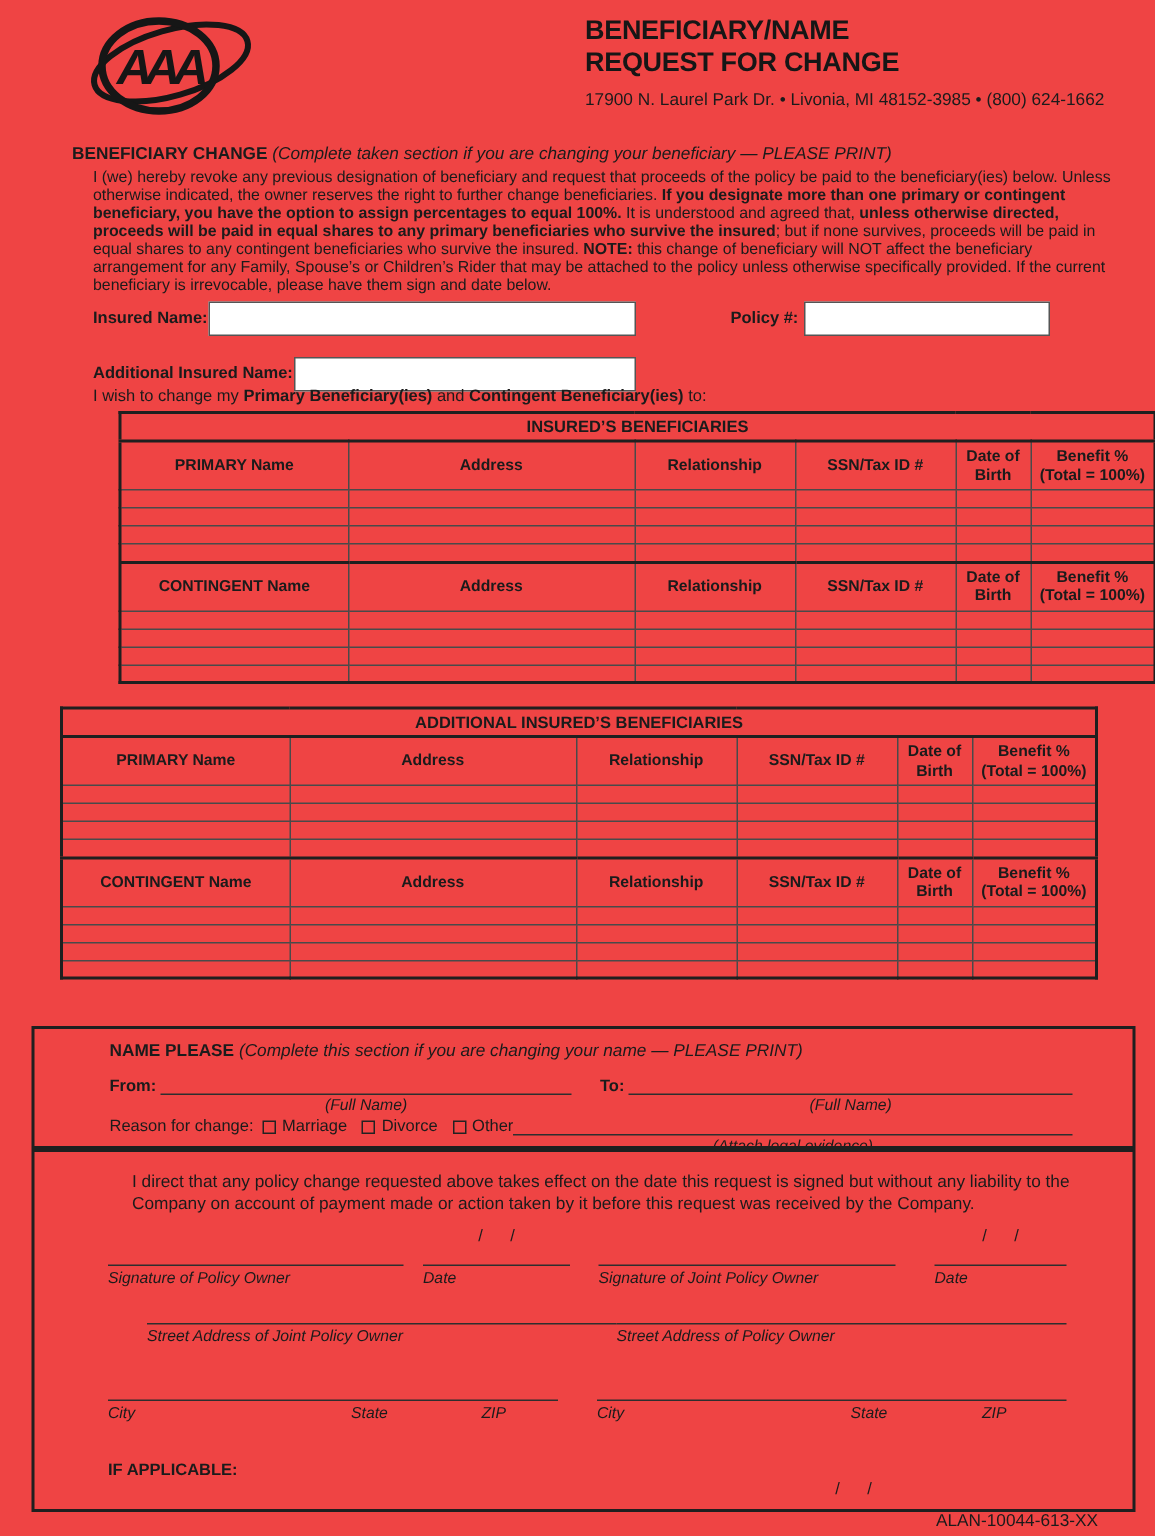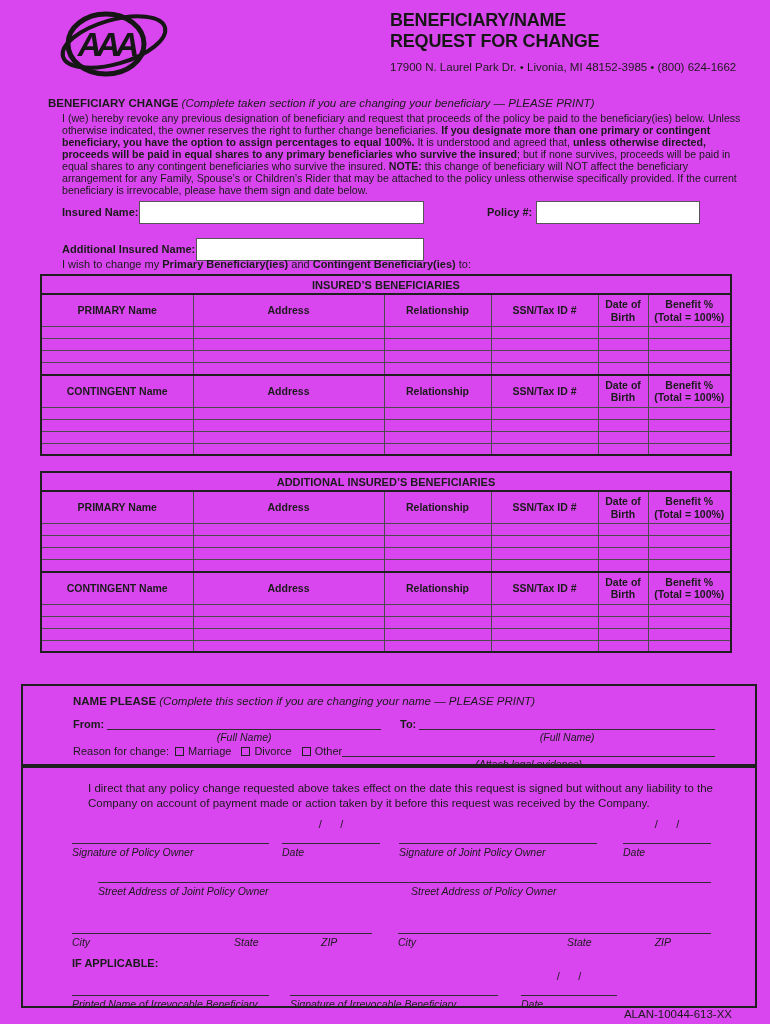--- a/index.html
+++ b/index.html
@@ -1,18 +1,18 @@
 <!DOCTYPE html>
 <html><head>
 <meta charset="utf-8">
 <style>
   * { margin:0; padding:0; box-sizing:border-box; }
   html,body { background:#ffffff; }
   body { width:770px; height:1024px; font-family:"Liberation Sans", sans-serif; color:#1b1b1b; }
-  .page { position:relative; width:770px; height:1024px; overflow:hidden; background:#d946ef; }
+  .page { position:relative; width:770px; height:1024px; overflow:hidden; background:#ef4444; }
 
   
   .logo-emblem { position:absolute; left:58px; top:6px; }
   .logo-name { position:absolute; left:112px; top:46px; font-weight:bold; font-style:italic; font-size:15.5px; line-height:17px; color:#161616; letter-spacing:-0.2px; }
   .title-block { position:absolute; left:390px; top:10px; width:360px; }
   .title-line { font-weight:bold; font-size:18px; line-height:21px; letter-spacing:-0.2px; color:#161616; }
   .addr-line { margin-top:9px; font-size:11.5px; color:#1b1b1b; }
 
   
   .bch-heading { position:absolute; left:48px; top:97px; font-size:11.5px; white-space:nowrap; }
@@ -52,21 +52,21 @@
   
   .sig-box { position:absolute; left:21px; top:766px; width:736px; height:242px; border:2px solid #1f1f1f; padding:13px 40px 0 49px; overflow:hidden; }
   .sig-para { font-size:11.5px; line-height:15px; margin-left:16px; width:648px; }
   .srow { display:flex; }
   .sf { position:relative; }
   .sf.padtop { padding-top:12px; }
   .slash { position:absolute; top:-1px; left:0; right:0; text-align:center; font-size:11px; white-space:pre; }
   .sline { height:13px; border-bottom:1.5px solid #2e2e2e; }
   .scap { font-style:italic; font-size:10.5px; padding-top:2px; white-space:nowrap; }
   .capline { display:flex; font-style:italic; font-size:10.5px; padding-top:2px; }
-  .if-app { font-weight:bold; font-size:11px; margin-top:9px; }
+  .if-app { font-weight:bold; font-size:11px; margin-top:26px; }
 
   .footer { position:absolute; right:38px; top:1008px; font-size:11.5px; }
 </style>
 </head>
 <body>
 
 <div class="page">
 
   <svg class="logo-emblem" width="112" height="78" viewBox="0 0 112 78">
     <g transform="rotate(-16 56 36)">
@@ -91,21 +91,21 @@
 
   <div class="f-label" style="left:62px; top:206px;">Insured Name:</div>
   <input class="box" style="left: 139px; top: 201px; width: 285px;" type="text">
   <div class="f-label" style="left:487px; top:206px;">Policy #:</div>
   <input class="box" style="left: 536px; top: 201px; width: 164px;" type="text">
   <div class="f-label" style="left:62px; top:243px;">Additional Insured Name:</div>
   <input class="box" style="left: 196px; top: 238px; width: 228px;" type="text">
 
   <div class="wish-line"><span>I wish to change my </span><b>Primary Beneficiary(ies)</b><span> and </span><b>Contingent Beneficiary(ies)</b><span> to:</span></div>
 
-  <table class="btable" style="top:274px;">
+  <table class="btable" style="top:274px;margin-left:39px;">
     <colgroup>
         <col style="width:152px">
         <col style="width:191px">
         <col style="width:107px">
         <col style="width:107px">
         <col style="width:50px">
         <col style="width:83px">
       </colgroup>
     <tbody>
       <tr>

